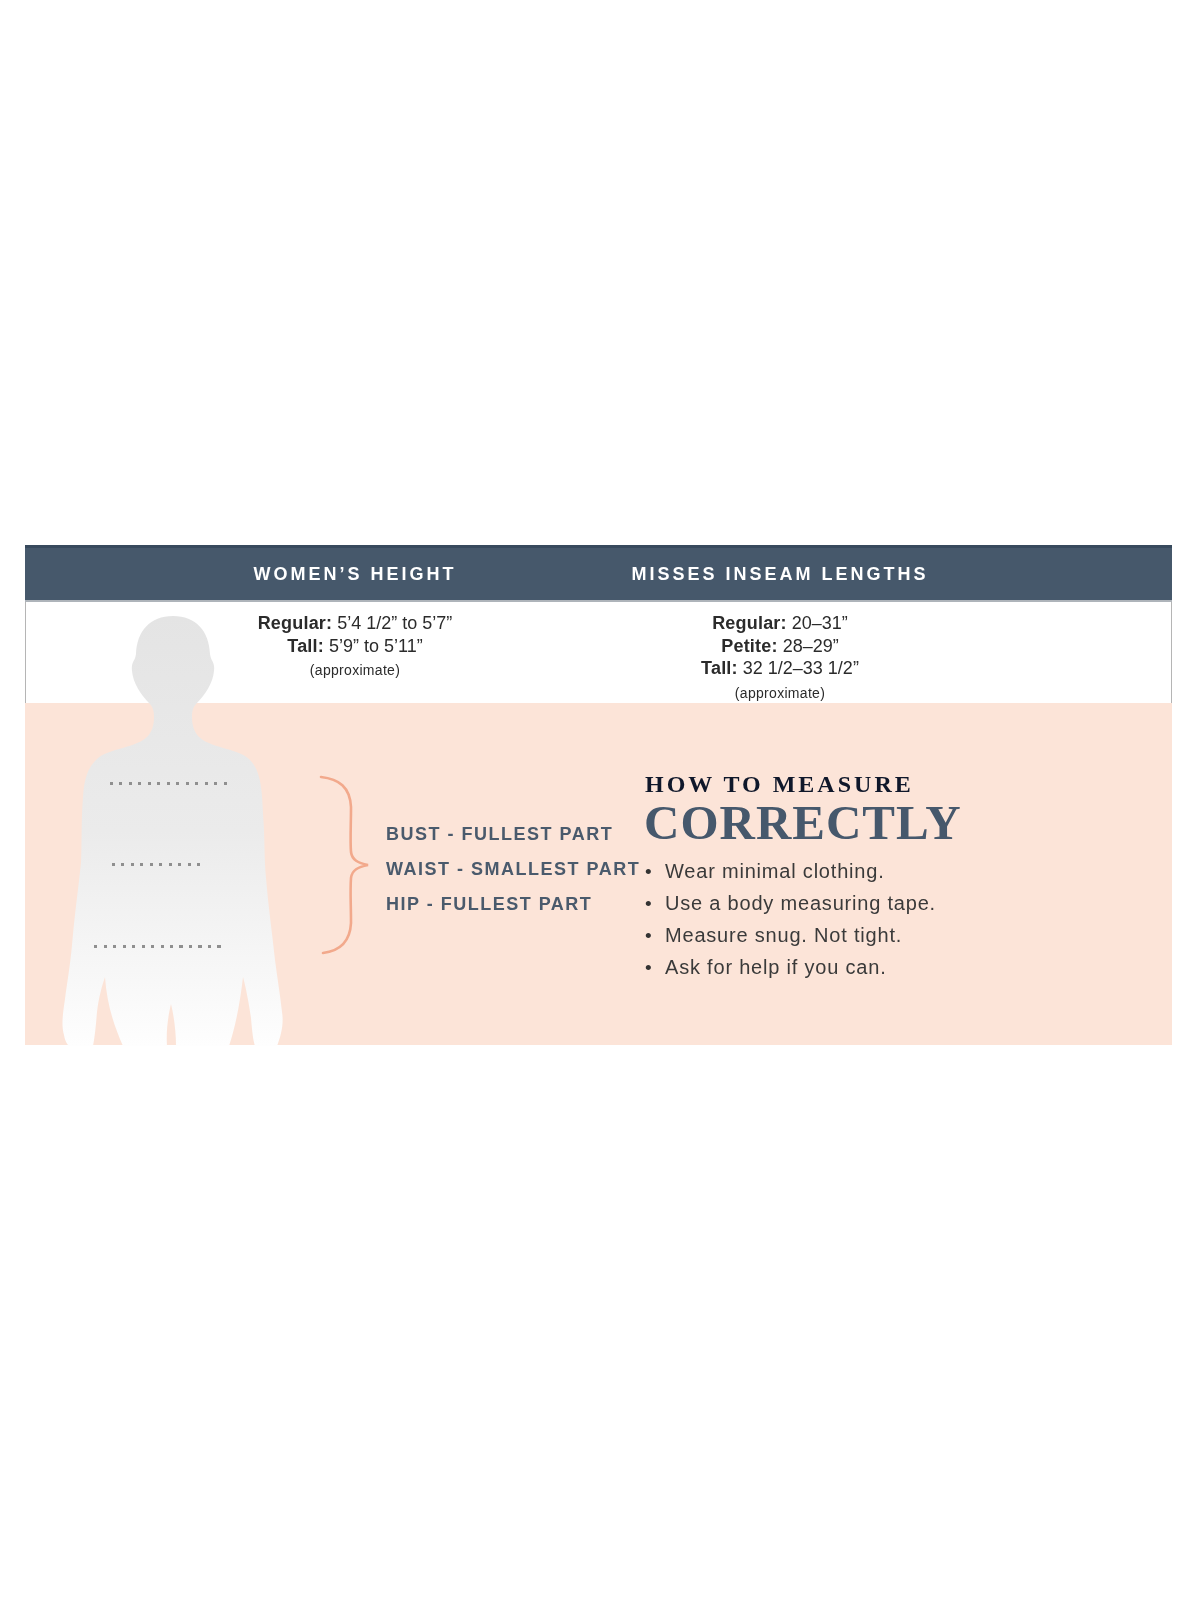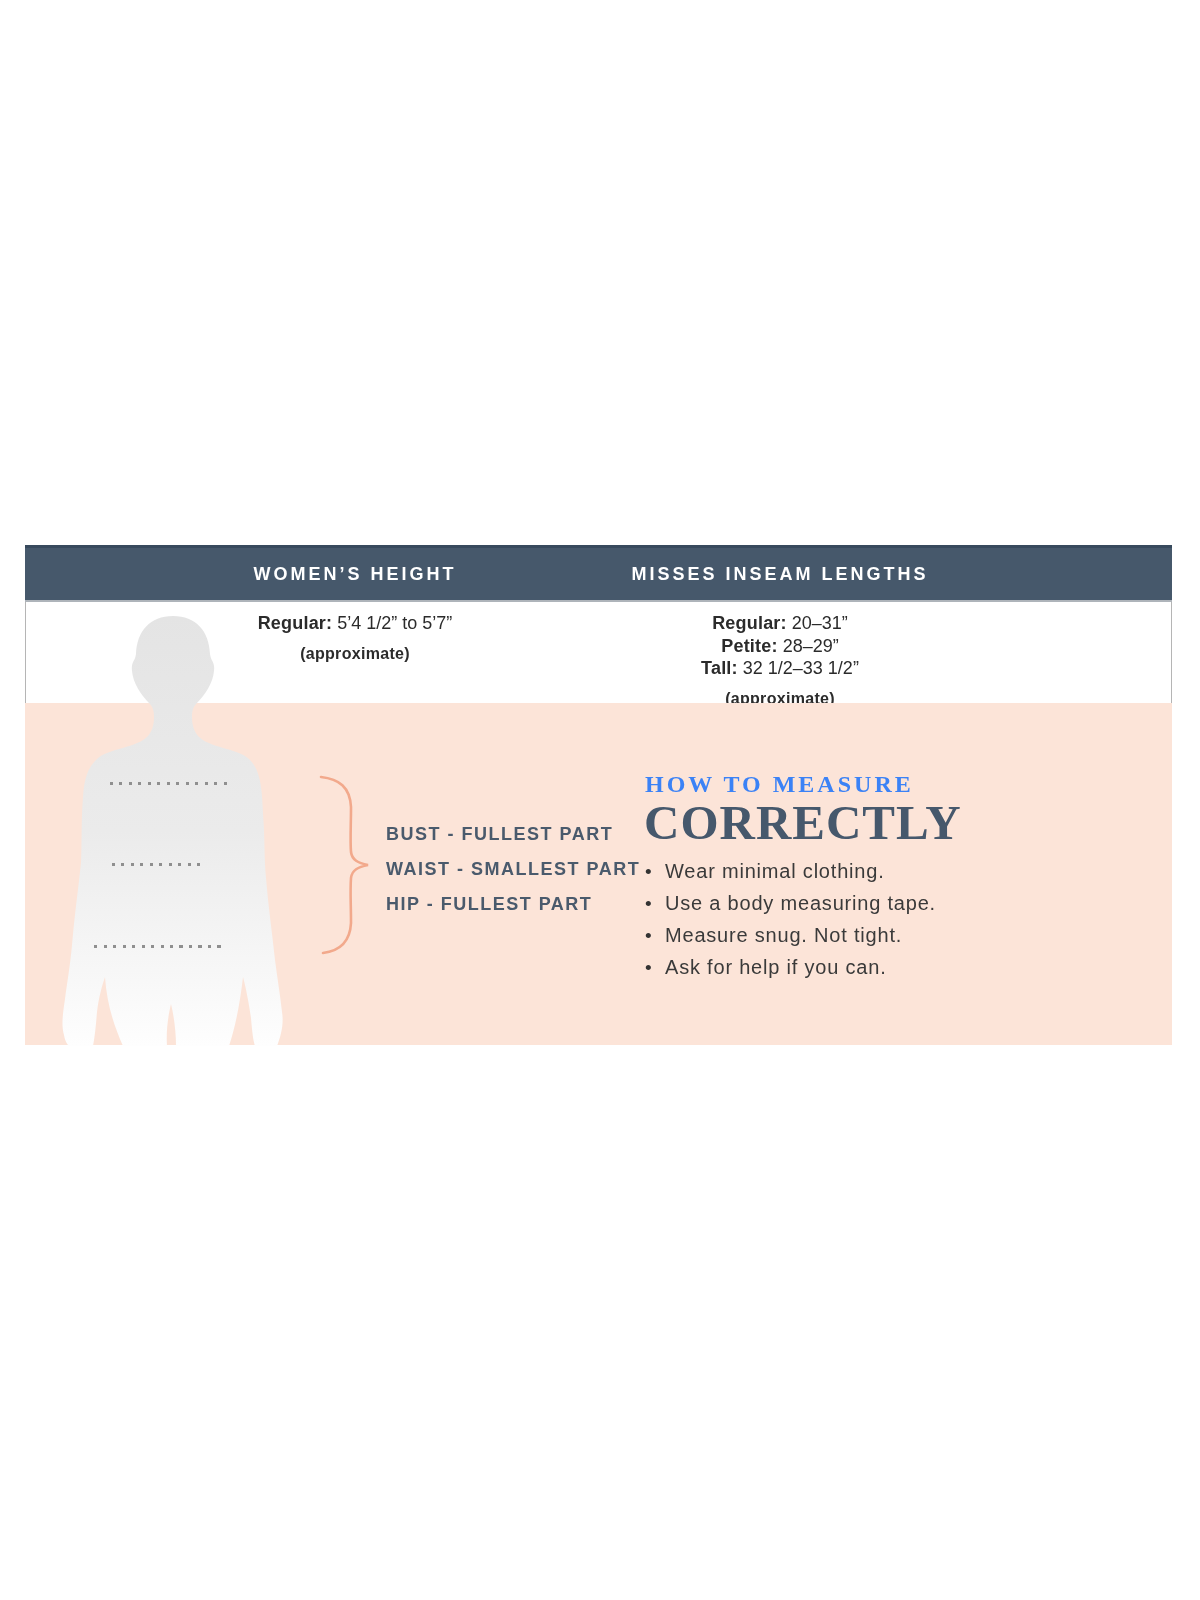--- a/index.html
+++ b/index.html
@@ -15,42 +15,42 @@
   .bar-title.left{left:30px;width:600px;}
   .bar-title.right{left:455px;width:600px;}
 
   
   .info-band{position:absolute;left:0;top:57px;width:1147px;height:125px;background:#FFFFFF;
        border-left:1px solid #B5B5B5;border-right:1px solid #B5B5B5;box-sizing:border-box;}
   .info-col{position:absolute;top:10px;text-align:center;color:#2B2B2B;font-size:18px;line-height:22.5px;}
   .info-col.left{left:29px;width:600px;}
   .info-col.right{left:454px;width:600px;}
   .info-line b{font-weight:bold;letter-spacing:.2px;}
-  .note{font-size:16px;font-weight:bold;margin-top:8px;letter-spacing:.3px;}
+  .note{font-size:14px;font-weight:normal;margin-top:2px;letter-spacing:.3px;}
 
   
   .pink{position:absolute;left:0;top:158px;width:1147px;height:342px;background:#FCE4D8;}
 
   
   .silhouette{position:absolute;left:49px;top:616px;}
   .dots{position:absolute;height:3px;
         background:repeating-linear-gradient(to right,#8F8F8F 0 3px,transparent 3px 9.5px);}
   .dots.bust{left:110px;top:782px;width:119px;}
   .dots.waist{left:112px;top:863px;width:95px;}
   .dots.hip{left:94px;top:945px;width:131px;}
   .brace{position:absolute;left:314px;top:774px;}
 
   .mlabel{position:absolute;left:386px;width:340px;font-size:18px;font-weight:bold;
           letter-spacing:1.5px;color:#4A5A6C;white-space:nowrap;}
   .mlabel.bust{top:824px;}
   .mlabel.waist{top:859px;}
   .mlabel.hip{top:894px;}
 
   .howto-1{position:absolute;left:645px;top:771px;margin:0;font-family:"Liberation Serif",serif;
-           font-size:24px;font-weight:bold;letter-spacing:3px;color:#3b82f6;white-space:nowrap;}
+           font-size:24px;font-weight:bold;letter-spacing:3px;color:#0f172a;white-space:nowrap;}
   .howto-2{position:absolute;left:644px;top:794px;margin:0;font-family:"Liberation Serif",serif;
            font-size:49px;font-weight:bold;letter-spacing:1px;color:#46586C;white-space:nowrap;}
 
   .tips{position:absolute;left:645px;top:860px;margin:0;padding:0;list-style:none;}
   .tips li{display:flex;align-items:baseline;height:32px;font-size:20px;letter-spacing:.8px;
            color:#3A3A3A;white-space:nowrap;}
   .tips .blt{width:20px;flex:0 0 20px;color:#333333;font-size:19px;}
 </style>
 </head>
 <body>
@@ -60,20 +60,21 @@
   <div class="content">
 
     <header class="bar">
       <div class="bar-title left">WOMEN’S HEIGHT</div>
       <div class="bar-title right">MISSES INSEAM LENGTHS</div>
     </header>
 
     <div class="info-band">
       <div class="info-col left">
         <div class="info-line"><b>Regular:</b> <span>5’4 1/2” to 5’7”</span></div>
+        <div class="info-line"><b>Tall:</b> <span>5’9” to 5’11”</span></div>
         <div class="note">(approximate)</div>
       </div>
       <div class="info-col right">
         <div class="info-line"><b>Regular:</b> <span>20–31”</span></div>
         <div class="info-line"><b>Petite:</b> <span>28–29”</span></div>
         <div class="info-line"><b>Tall:</b> <span>32 1/2–33 1/2”</span></div>
         <div class="note">(approximate)</div>
       </div>
     </div>
 

